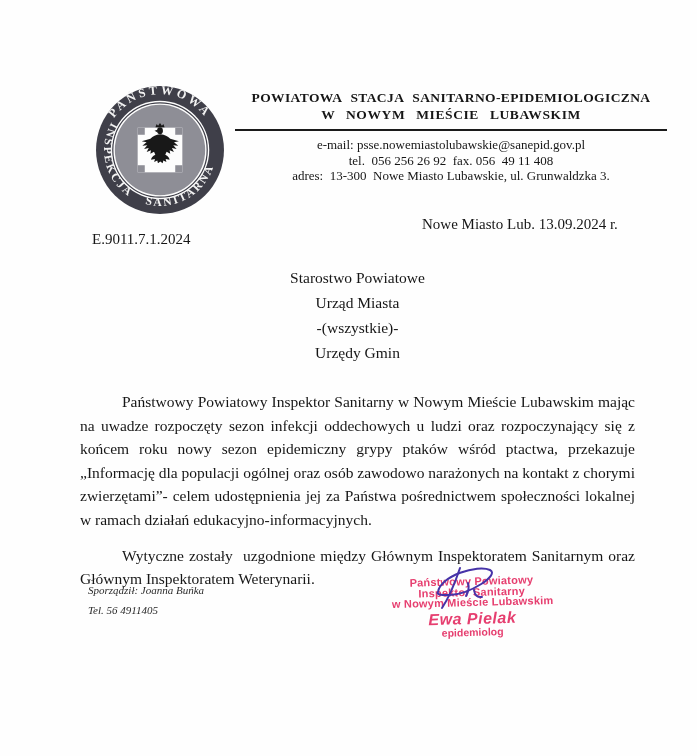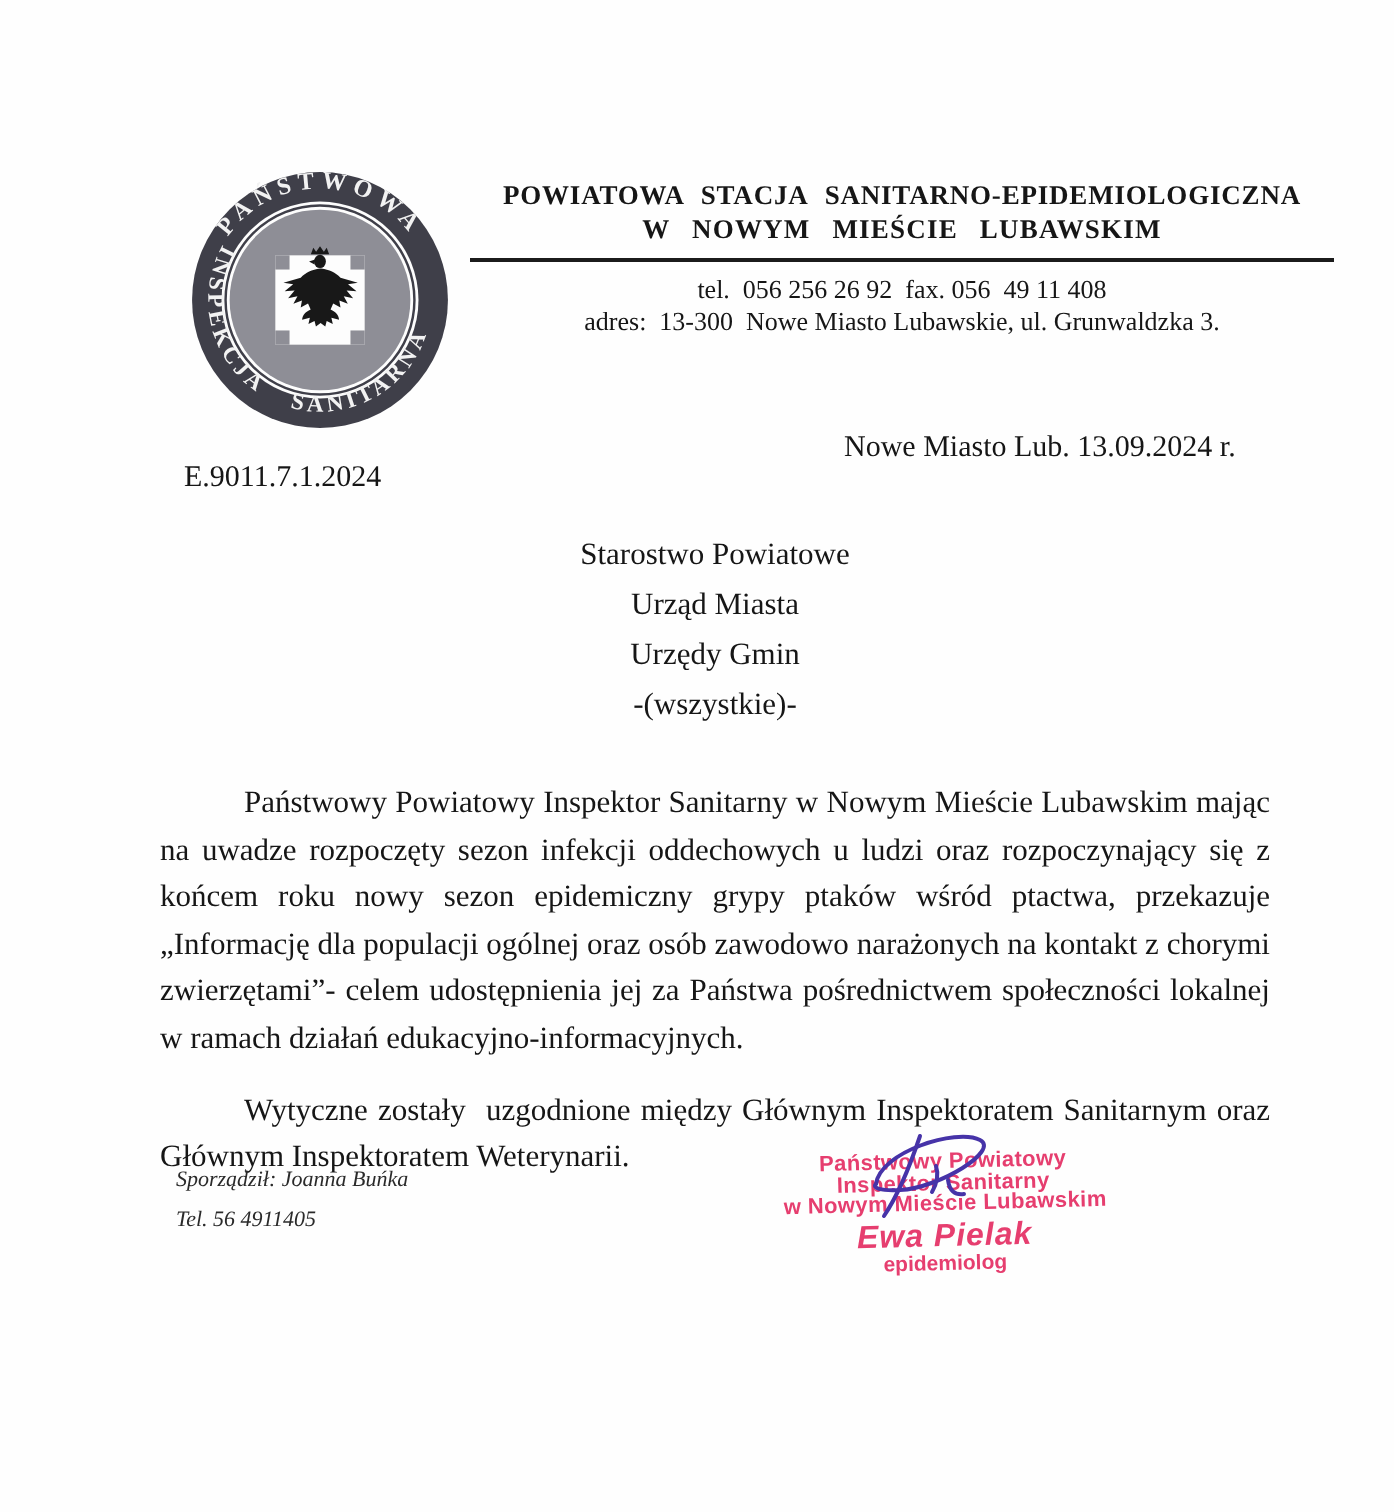--- a/index.html
+++ b/index.html
@@ -90,32 +90,33 @@
     </text>
     <text font-family="Liberation Serif, DejaVu Serif, serif" font-size="11.5" font-weight="bold" fill="#f2f2f2" letter-spacing="2">
       <textPath href="#sealBottomArc" startOffset="74%" text-anchor="middle">SANITARNA</textPath>
     </text>
   </svg>
 
   <div class="header-block">
     <div class="org-line1">POWIATOWA STACJA SANITARNO-EPIDEMIOLOGICZNA</div>
     <div class="org-line2">W NOWYM MIEŚCIE LUBAWSKIM</div>
     <hr class="header-rule">
+    <div class="contact-line">e-mail: psse.nowemiastolubawskie@sanepid.gov.pl</div>
     <div class="contact-line">tel.  056 256 26 92  fax. 056  49 11 408</div>
     <div class="contact-line">adres:  13-300  Nowe Miasto Lubawskie, ul. Grunwaldzka 3.</div>
   </div>
 
   <div class="date-line">Nowe Miasto Lub. 13.09.2024 r.</div>
   <div class="ref-number">E.9011.7.1.2024</div>
 
   <div class="recipient">
     <div>Starostwo Powiatowe</div>
     <div>Urząd Miasta</div>
+    <div>-(wszystkie)-</div>
     <div>Urzędy Gmin</div>
-    <div>-(wszystkie)-</div>
   </div>
 
   <div class="body-text">
     <p>Państwowy Powiatowy Inspektor Sanitarny w Nowym Mieście Lubawskim mając na uwadze rozpoczęty sezon infekcji oddechowych u ludzi oraz rozpoczynający się z końcem roku nowy sezon epidemiczny grypy ptaków wśród ptactwa, przekazuje „Informację dla populacji ogólnej oraz osób zawodowo narażonych na kontakt z chorymi zwierzętami”- celem udostępnienia jej za Państwa pośrednictwem społeczności lokalnej w ramach działań edukacyjno-informacyjnych.</p>
     <p>Wytyczne zostały  uzgodnione między Głównym Inspektoratem Sanitarnym oraz Głównym Inspektoratem Weterynarii.</p>
   </div>
 
   <div class="prepared">
     <div>Sporządził: Joanna Buńka</div>
     <div>Tel. 56 4911405</div>

